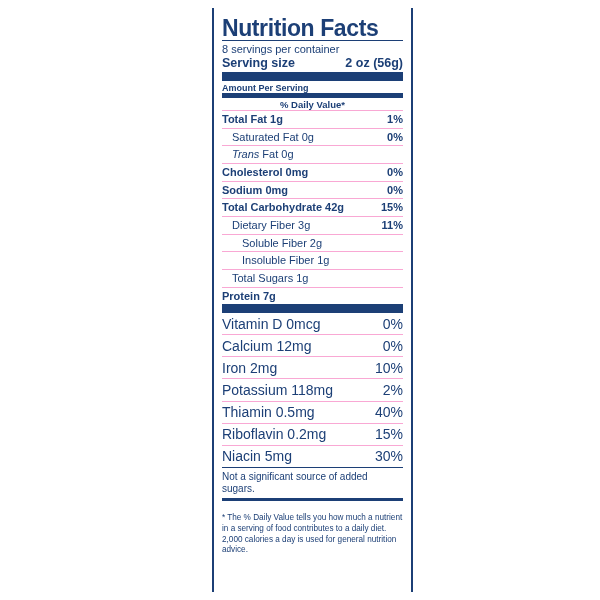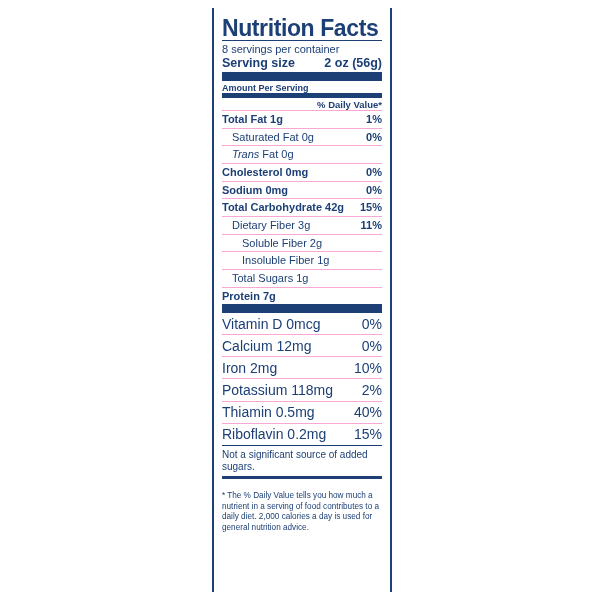--- a/index.html
+++ b/index.html
@@ -7,21 +7,21 @@
     padding: 0;
     width: 600px;
     height: 600px;
     background: #ffffff;
     font-family: "Liberation Sans", sans-serif;
   }
   #label {
     position: absolute;
     left: 212px;
     top: 8px;
-    width: 180px;
+    width: 201px;
     height: 584px;
     border-left: 2px solid #1c3f76;
     border-right: 2px solid #1c3f76;
     box-sizing: border-box;
     color: #1c3f76;
     padding: 0 8px;
   }
   .title {
     font-size: 23px;
     font-weight: bold;
@@ -53,21 +53,21 @@
   .calories-row {
     display: flex;
     justify-content: space-between;
     align-items: flex-end;
     margin: -1px 0 1px 0;
   }
   .calories-label { font-size: 21px; font-weight: bold; letter-spacing: -0.3px; }
   .calories-value { font-size: 25px; font-weight: bold; letter-spacing: -0.5px; }
 
   .dv-head {
-    text-align: right;
+    text-align: center;
     font-size: 9.5px;
     font-weight: bold;
     margin: 1px 0 0 0;
   }
 
   .row {
     display: flex;
     justify-content: space-between;
     align-items: baseline;
     font-size: 11px;
@@ -203,20 +203,24 @@
       <span class="pct">2%</span>
     </div>
     <div class="row">
       <span class="name">Thiamin 0.5mg</span>
       <span class="pct">40%</span>
     </div>
     <div class="row">
       <span class="name">Riboflavin 0.2mg</span>
       <span class="pct">15%</span>
     </div>
+    <div class="row">
+      <span class="name">Niacin 5mg</span>
+      <span class="pct">30%</span>
+    </div>
   </div>
 
   <div class="note">Not a significant source of added sugars.</div>
 
   <div class="rule-med"></div>
 
   <div class="footnote">
     <span class="star">*</span><span>The % Daily Value tells you how much a nutrient in a serving of food contributes to a daily diet. 2,000 calories a day is used for general nutrition advice.</span>
   </div>
 

